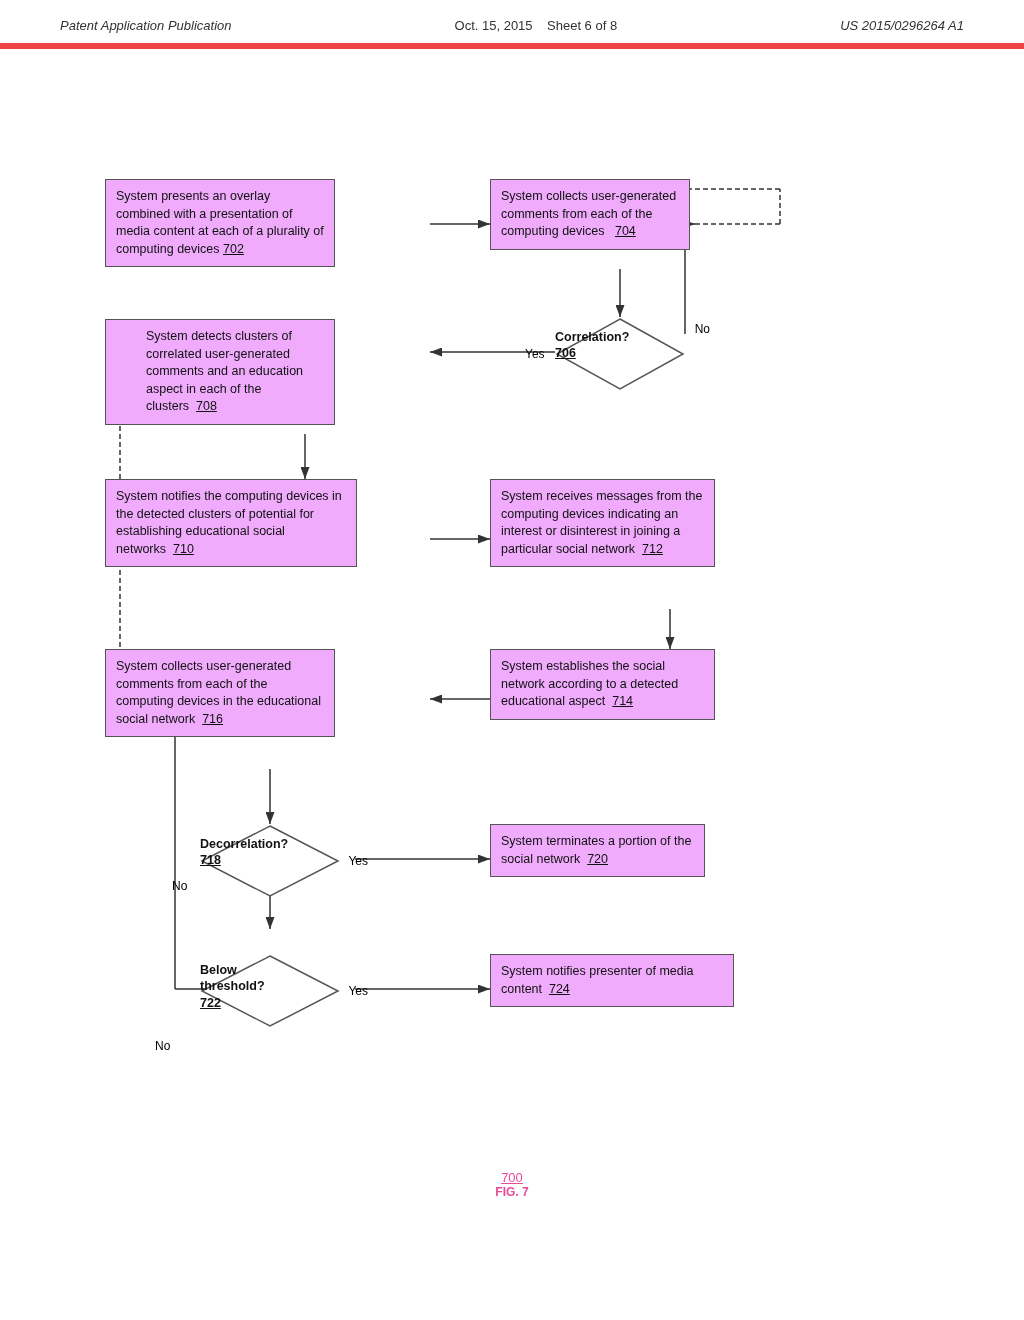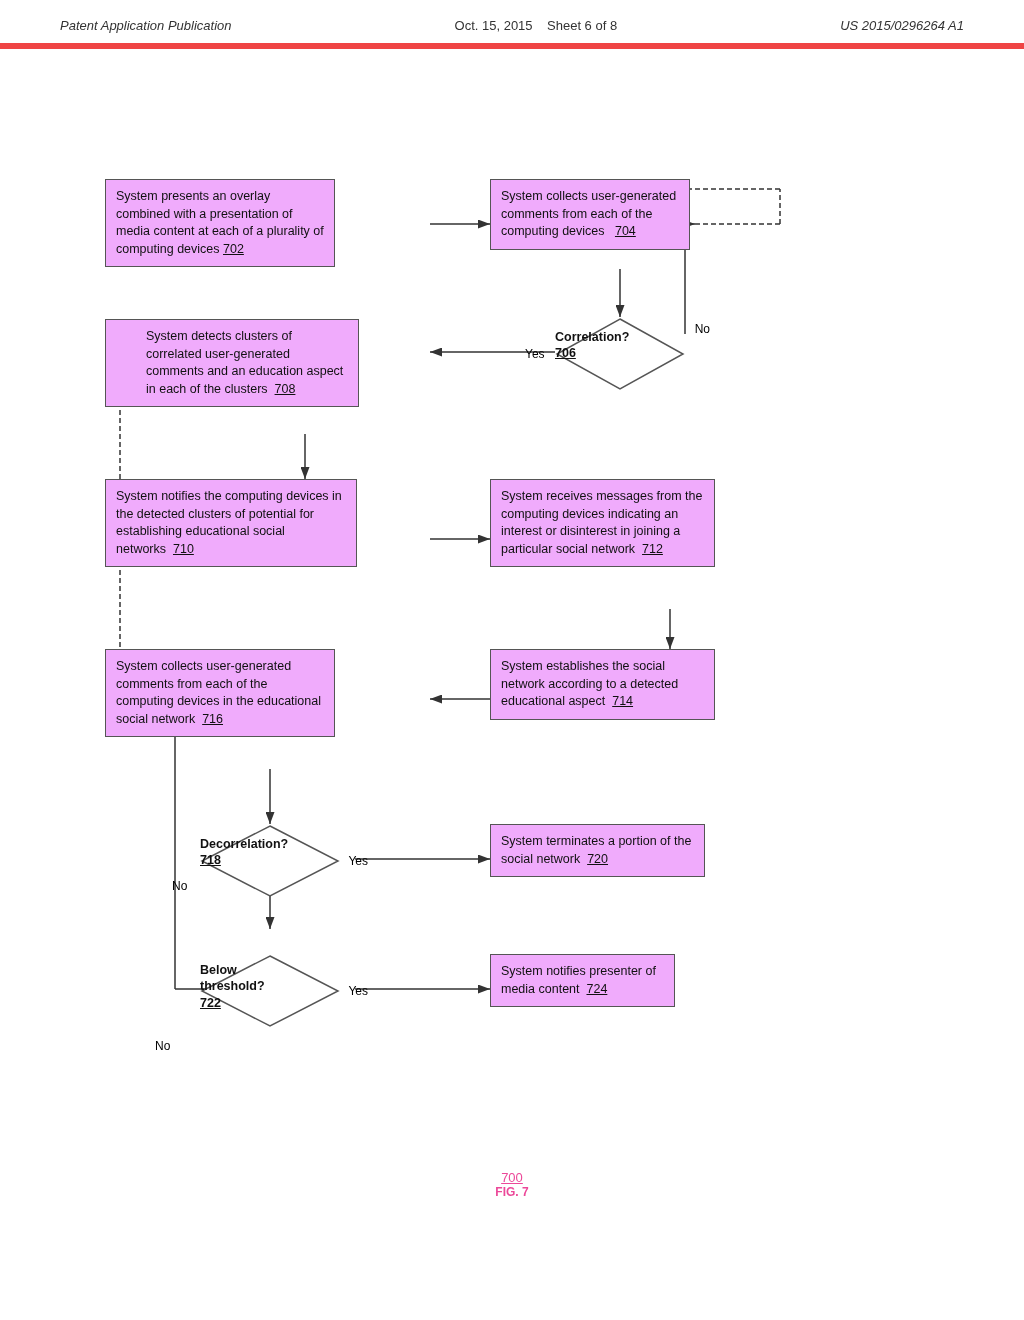--- a/index.html
+++ b/index.html
@@ -180,21 +180,21 @@
     <div class="diamond-label" style="top:12px; left:0; width:130px;">
       <div>Correlation?</div>
       <div><span class="ref-num">706</span></div>
     </div>
 
     <div style="position:absolute; top:30px; left:-30px; font-size:12px;">Yes</div>
 
     <div style="position:absolute; top:5px; right:-25px; font-size:12px;">No</div>
   </div>
 
-  <div class="box" style="left:105px; top:270px; width:254px;padding-left:40px;">
+  <div class="box" style="left:105px; top:270px; width:230px;padding-left:40px;">
     <span>System detects clusters of correlated user-generated comments and an education aspect in each of the clusters</span>&nbsp;&nbsp;<span class="ref-num">708</span>
   </div>
 
   <div class="box" style="left:105px; top:430px; width:252px;">
     <span>System notifies the computing devices in the detected clusters of potential for establishing  educational social networks</span>&nbsp;&nbsp;<span class="ref-num">710</span>
   </div>
 
   <div class="box" style="left:490px; top:430px; width:225px;">
     <span>System receives messages from the computing devices indicating an interest or disinterest in joining a particular social network</span>&nbsp;&nbsp;<span class="ref-num">712</span>
   </div>
@@ -232,21 +232,21 @@
     <div class="diamond-label" style="top:8px; left:0; width:140px;">
       <div>Below</div>
       <div>threshold?</div>
       <div><span class="ref-num">722</span></div>
     </div>
 
     <div style="position:absolute; top:30px; right:-28px; font-size:12px;">Yes</div>
 
   </div>
 
-  <div class="box" style="left:490px; top:905px; width:185px;">
+  <div class="box" style="left:490px; top:905px; width:244px;">
     <span>System notifies presenter of media content</span>&nbsp;&nbsp;<span class="ref-num">724</span>
   </div>
 
   <div style="position:absolute; left:155px; top:990px; font-size:12px;">No</div>
 
   <div class="fig-label">
     <span class="fig-number">700</span>
     <span class="fig-name">FIG. 7</span>
   </div>
 

